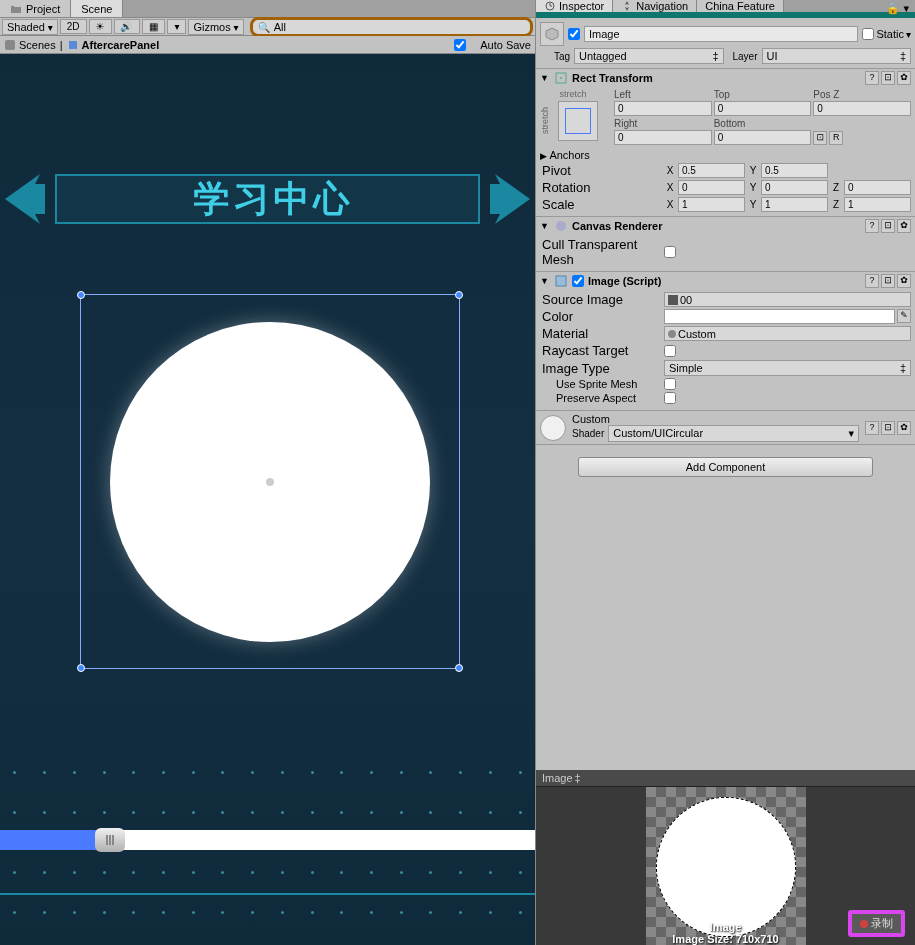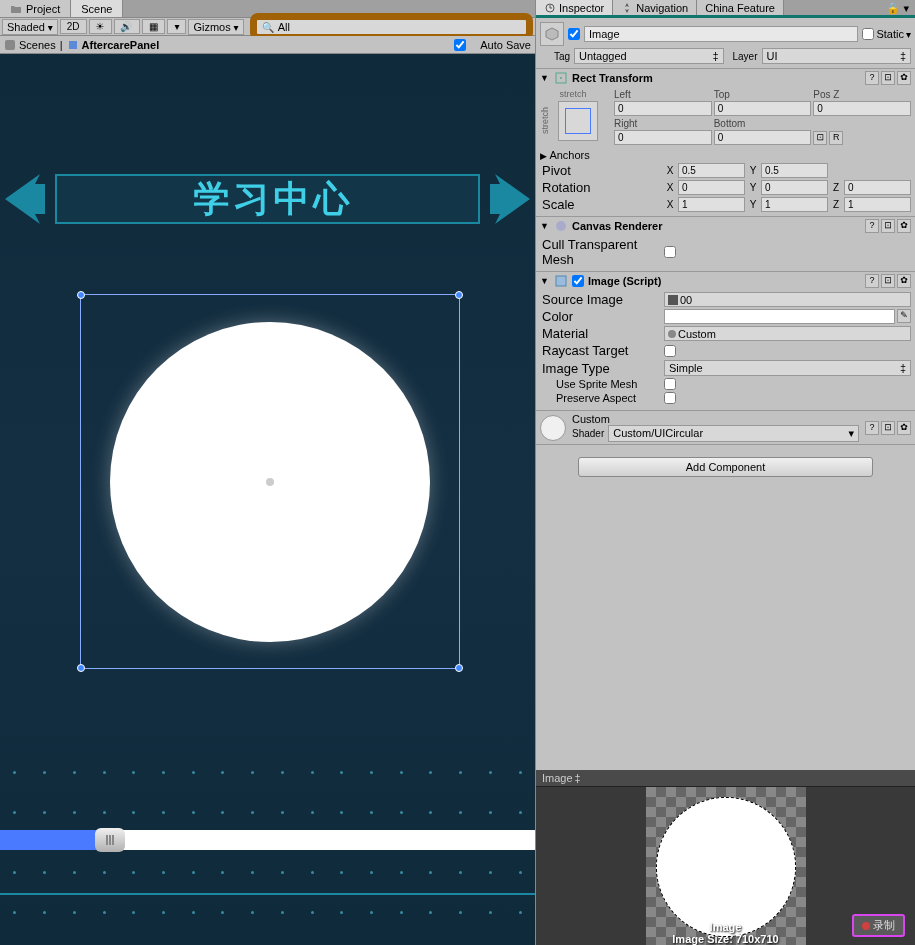--- a/index.html
+++ b/index.html
@@ -10,21 +10,21 @@
 
 .tabs { display: flex; background: #a0a0a0; height: 18px; border-bottom: 1px solid #888; }
 .tab { padding: 2px 10px; background: #c8c8c8; border-right: 1px solid #888; display: flex; align-items: center; gap: 4px; cursor: pointer; }
 .tab.active { background: #dcdcdc; }
 .tab-icon { width: 12px; height: 12px; display: inline-block; }
 
 
 .toolbar { display: flex; background: #c2c2c2; height: 18px; border-bottom: 1px solid #888; align-items: center; padding: 0 2px; gap: 2px; }
 .tb-btn { background: #d0d0d0; border: 1px solid #999; padding: 1px 6px; font-size: 10px; cursor: pointer; }
 .tb-dropdown { background: #d0d0d0; border: 1px solid #999; padding: 1px 4px; font-size: 10px; }
-.search-box { background: #d8d8d8; border: 7px solid #a16207; border-radius: 8px; padding: 1px 6px; font-size: 10px; flex: 1; margin-left: 4px; }
+.search-box { background: #d8d8d8; border: 3px solid #a16207; border-radius: 8px; padding: 1px 6px; font-size: 10px; flex: 1; margin-left: 4px; }
 
 
 .breadcrumb { display: flex; background: #c2c2c2; height: 18px; border-bottom: 1px solid #888; align-items: center; padding: 0 4px; justify-content: space-between; }
 .bc-left { display: flex; align-items: center; gap: 4px; }
 .bc-item { display: flex; align-items: center; gap: 3px; }
 .autosave { display: flex; align-items: center; gap: 14px; font-size: 10px; }
 
 
 .scene-view { flex: 1; background: linear-gradient(180deg, #0f2a3a 0%, #142f42 50%, #0f2a3a 100%); position: relative; overflow: hidden; }
 .title-banner { position: absolute; top: 110px; left: 0; right: 0; height: 70px; display: flex; justify-content: center; align-items: center; padding-left: 12px; }
@@ -50,21 +50,21 @@
 .dots-row span { width: 3px; height: 3px; background: #3a8aa0; border-radius: 50%; }
 .bottom-line { position: absolute; bottom: 50px; left: 0; right: 0; height: 2px; background: #1a88a0; }
 
 
 .slider-area { position: absolute; bottom: 95px; left: 0; right: 0; height: 20px; background: #fff; display: flex; align-items: center; }
 .slider-fill { position: absolute; left: 0; width: 100px; height: 100%; background: #4a7aff; }
 .slider-thumb { position: absolute; left: 95px; width: 30px; height: 24px; background: linear-gradient(180deg,#f0f0f0,#b0b0b0); border-radius: 6px; top: -2px; display:flex; align-items:center; justify-content:center; gap:1px; }
 .slider-thumb span { width:2px; height:10px; background:#888; }
 
 
-.insp-tabs { display: flex; background: #a0a0a0; height: 18px; border-bottom: 3px solid #0f766e; }
+.insp-tabs { display: flex; background: #a0a0a0; height: 18px; border-bottom: 6px solid #0f766e; }
 .insp-tab { padding: 2px 8px; background: #c8c8c8; border-right: 1px solid #888; display: flex; align-items: center; gap: 3px; font-size: 10px; cursor: pointer; }
 .insp-tab.active { background: #dcdcdc; }
 .lock-icon { margin-left: auto; padding: 2px 6px; }
 
 .go-header { background: #c2c2c2; padding: 4px; border-bottom: 1px solid #999; }
 .go-row1 { display: flex; align-items: center; gap: 4px; }
 .go-icon { width: 24px; height: 24px; background: #d0d0d0; border: 1px solid #999; display: flex; align-items: center; justify-content: center; }
 .go-name { flex: 1; background: #e8e8e8; border: 1px solid #999; padding: 2px 4px; height: 16px; }
 .static-area { display: flex; align-items: center; gap: 2px; font-size: 10px; }
 .go-row2 { display: flex; align-items: center; gap: 4px; margin-top: 2px; }
@@ -109,21 +109,21 @@
 
 .add-comp { padding: 12px 42px; }
 
 
 .preview-pane { background: #393939; flex: 1; display: flex; flex-direction: column; }
 .preview-header { background: #4a4a4a; padding: 2px 6px; color: #ccc; font-size: 10px; border-bottom: 1px solid #222; display: flex; align-items: center; }
 .preview-body { flex: 1; display: flex; align-items: center; justify-content: center; position: relative; }
 .checker { width: 160px; height: 160px; background: repeating-conic-gradient(#666 0 25%, #888 0 50%) 0 0/20px 20px; position: relative; display: flex; align-items: center; justify-content: center; }
 .preview-circle { width: 140px; height: 140px; background: #fff; border-radius: 50%; border: 1px dashed #000; }
 .preview-text { position: absolute; bottom: 2px; color: #fff; font-size: 11px; text-align: center; text-shadow: 1px 1px 2px #000; font-weight: bold; }
-.record-btn { position: absolute; right: 10px; bottom: 10px; background: #5a5a5a; border: 2px solid #d946ef; color: #ddd; padding: 2px 8px; font-size: 10px; border-radius: 3px; display: flex; align-items: center; gap: 3px; }
+.record-btn { position: absolute; right: 10px; bottom: 10px; background: #5a5a5a; border: 4px solid #d946ef; color: #ddd; padding: 2px 8px; font-size: 10px; border-radius: 3px; display: flex; align-items: center; gap: 3px; }
 .red-dot { width: 8px; height: 8px; background: #d04040; border-radius: 50%; }
 
 input[type=checkbox] { width: 12px; height: 12px; }
 </style>
 </head>
 <body>
 
 <div class="left-panel">
   <div class="tabs">
     <div class="tab">

